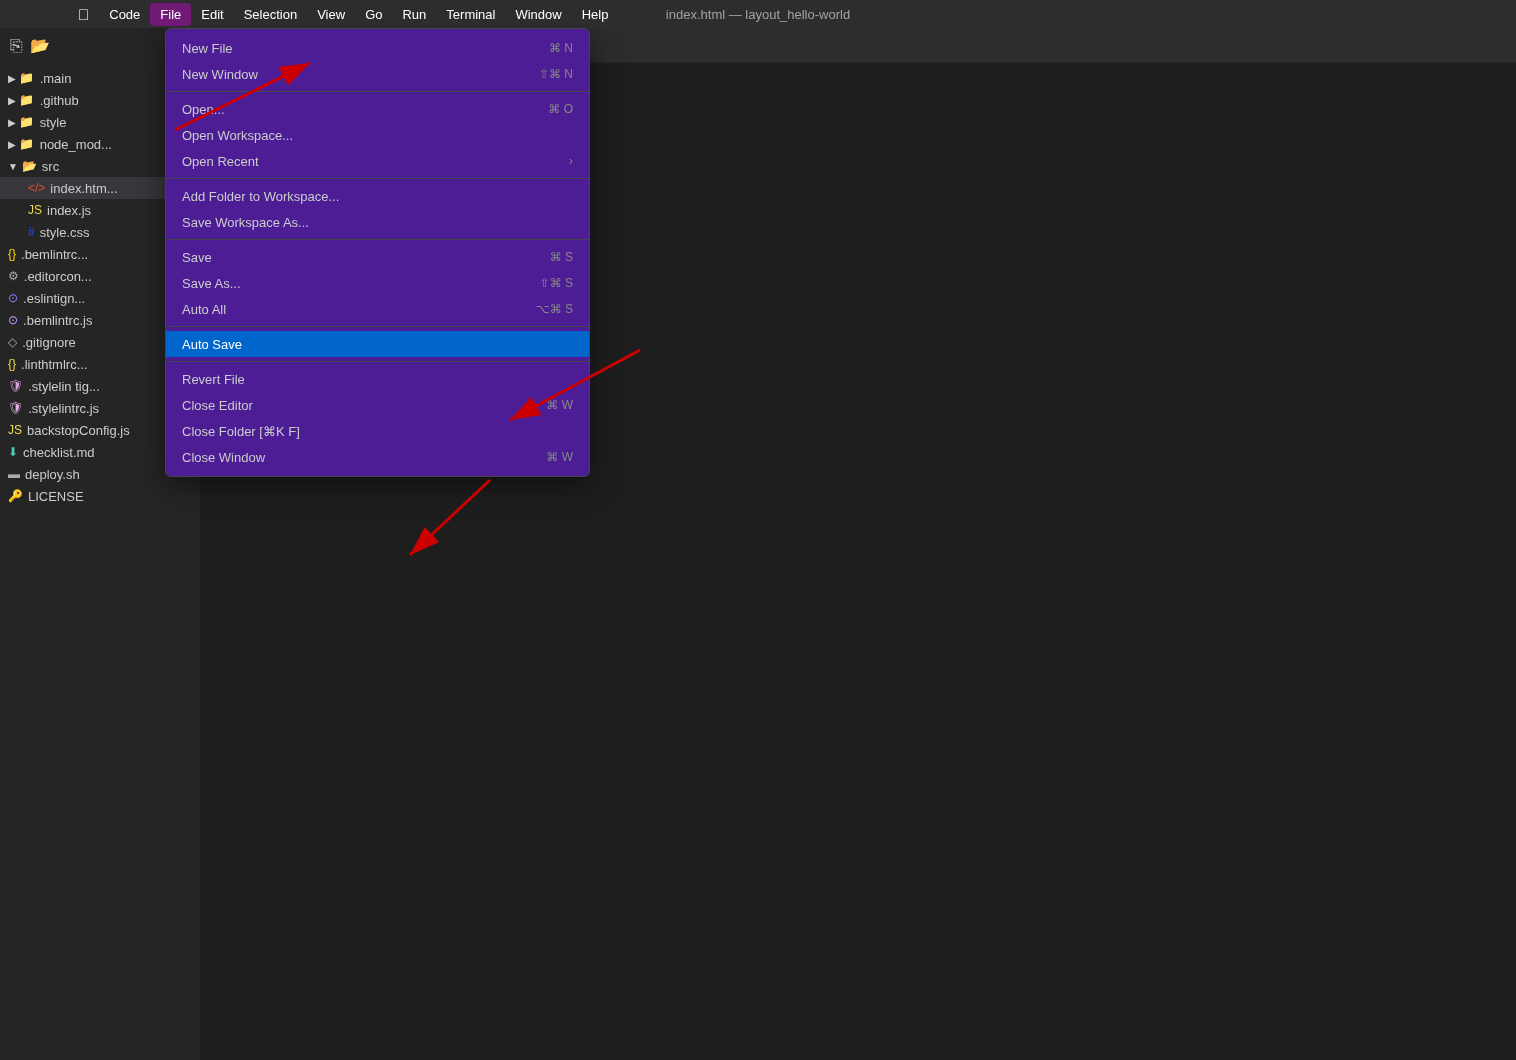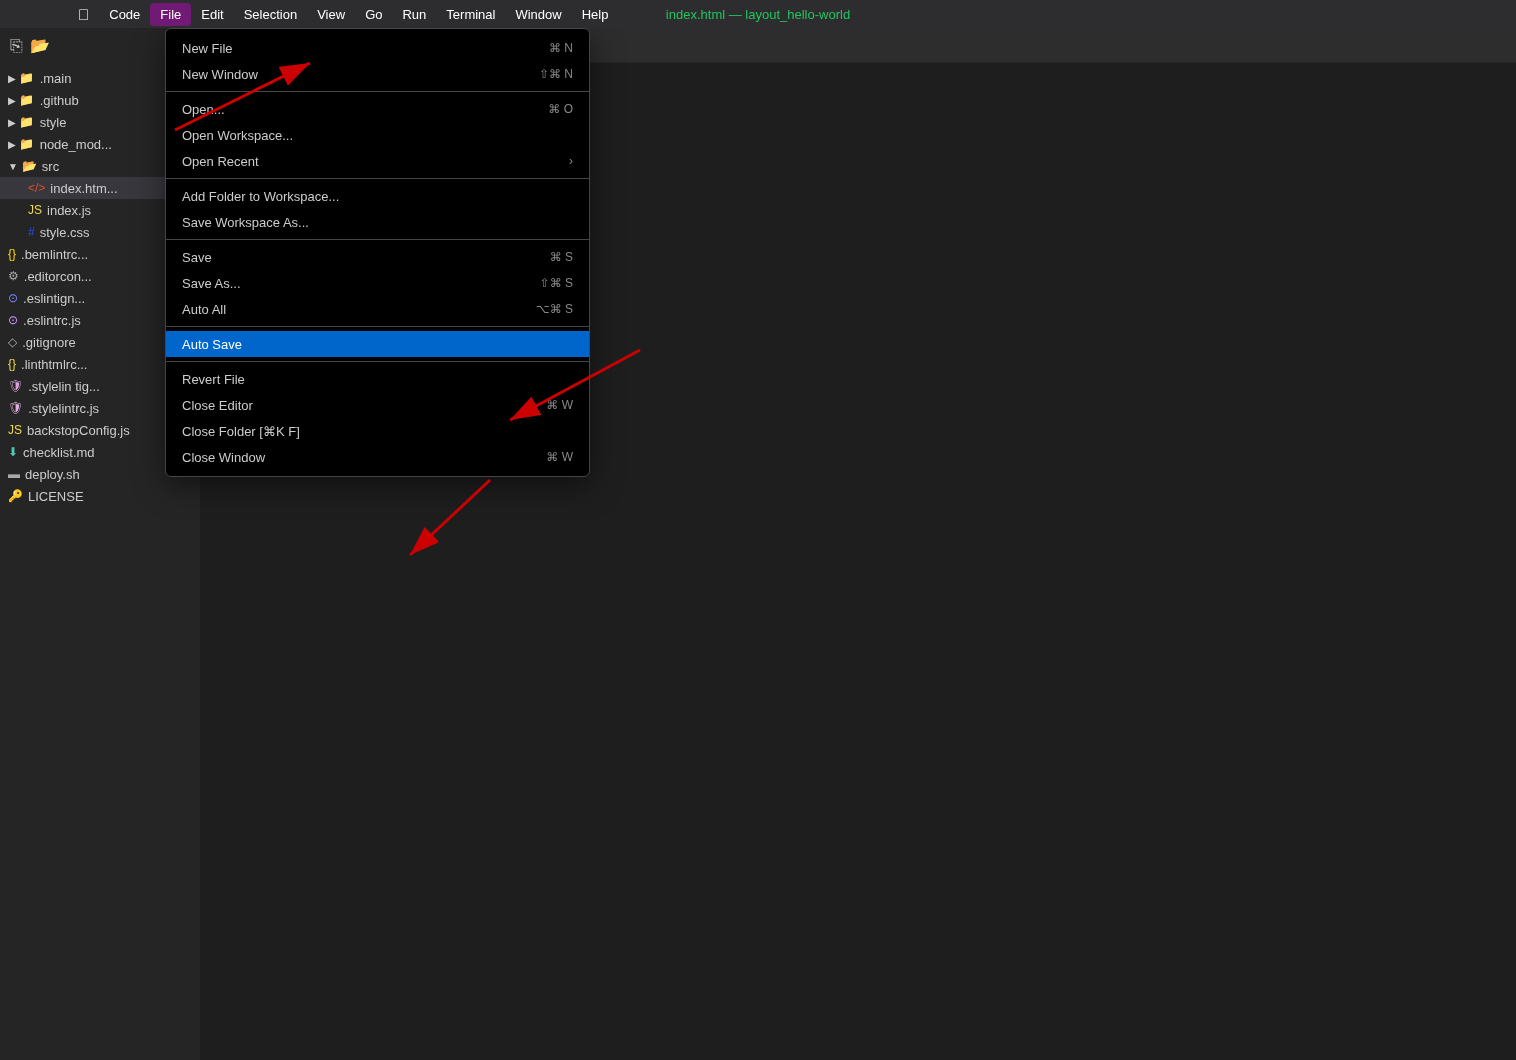--- a/index.html
+++ b/index.html
@@ -62,21 +62,21 @@
     }
     .apple-logo {
       font-size: 15px;
       padding: 4px 10px;
       color: #ffffff;
     }
     .window-title {
       position: absolute;
       left: 50%;
       transform: translateX(-50%);
-      color: #22c55e;
+      color: #a3a3a3;
       font-size: 13px;
     }
 
     
     .main-layout {
       display: flex;
       height: calc(100% - 28px);
     }
 
     
@@ -163,21 +163,21 @@
       z-index: 50;
       pointer-events: none;
     }
 
     
     .file-menu-dropdown {
       position: absolute;
       top: 0;
       left: 165px;
       width: 425px;
-      background: #000000;
+      background: #4c1d95;
       border: 1px solid #454545;
       border-radius: 6px;
       box-shadow: 0 8px 30px rgba(0,0,0,0.5);
       padding: 6px 0;
       pointer-events: all;
       z-index: 200;
     }
 
     .menu-separator {
       height: 1px;
@@ -303,21 +303,21 @@
       <div class="tree-item" style="padding-left:8px;">
         <span class="file-icon file-icon-gear">⚙</span>
         <span>.editorcon...</span>
       </div>
       <div class="tree-item" style="padding-left:8px;">
         <span class="file-icon file-icon-eslint">⊙</span>
         <span>.eslintign...</span>
       </div>
       <div class="tree-item" style="padding-left:8px;">
         <span class="file-icon file-icon-eslint2">⊙</span>
-        <span>.eslintrc.js</span>
+        <span>.bemlintrc.js</span>
       </div>
       <div class="tree-item" style="padding-left:8px;">
         <span class="file-icon file-icon-git">◇</span>
         <span>.gitignore</span>
       </div>
       <div class="tree-item" style="padding-left:8px;">
         <span class="file-icon file-icon-lint">{}</span>
         <span>.linthtmlrc...</span>
       </div>
       <div class="tree-item" style="padding-left:8px;">

